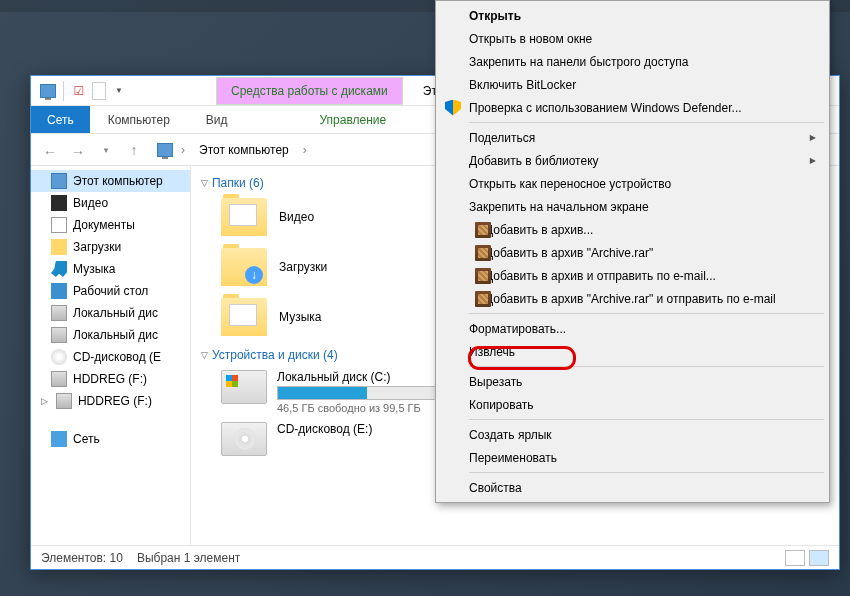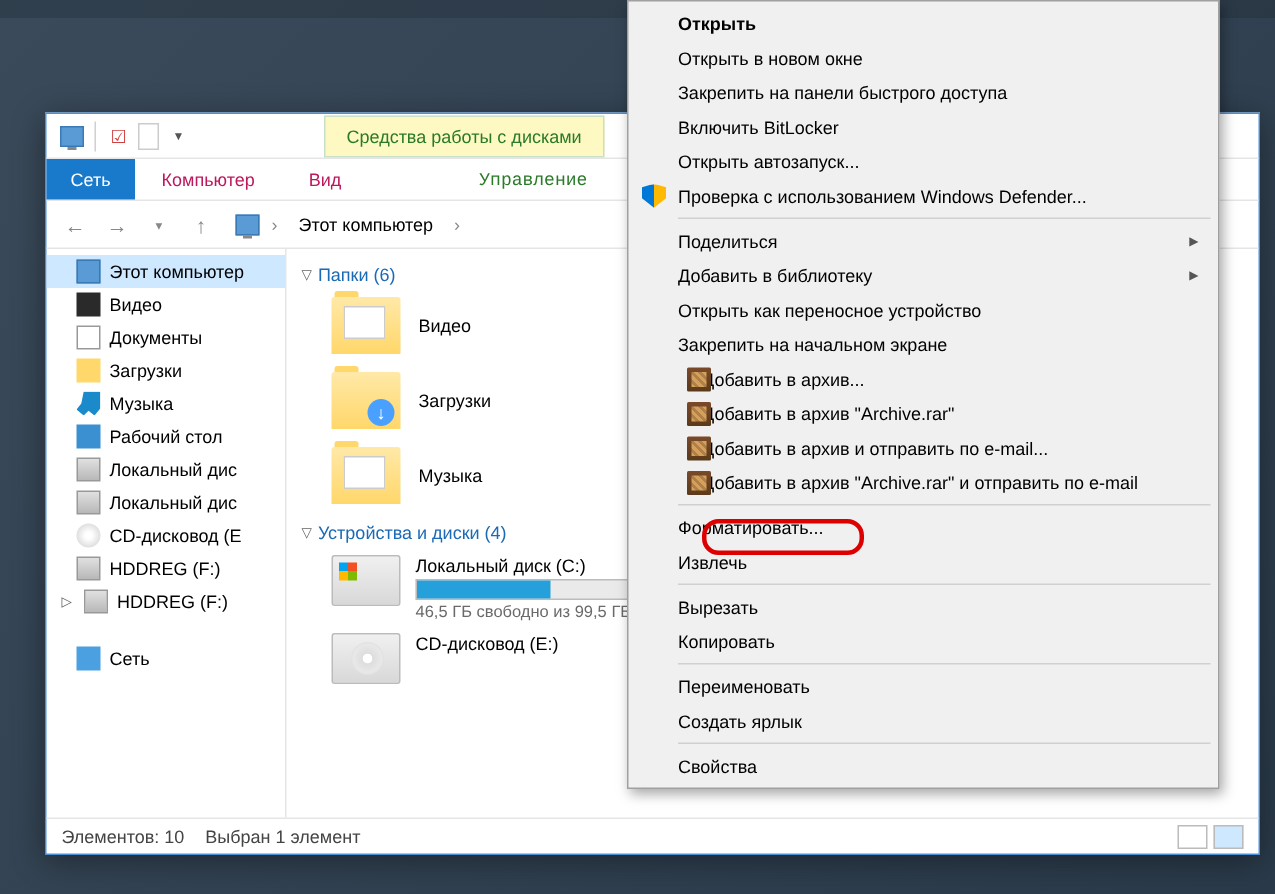--- a/index.html
+++ b/index.html
@@ -2,26 +2,26 @@
 <html><head>
 <meta charset="utf-8">
 <style>
 * { margin:0; padding:0; box-sizing:border-box; font-family:"Segoe UI",Tahoma,sans-serif; font-size:12px; }
 body { width:850px; height:596px; background:linear-gradient(135deg,#3a4a5a 0%,#2a3a4a 100%); position:relative; overflow:hidden; }
 .window { position:absolute; left:30px; top:75px; width:810px; height:495px; background:#fff; border:1px solid #4a90d9; box-shadow:0 4px 20px rgba(0,0,0,0.4); }
 .titlebar { height:30px; display:flex; align-items:center; border-bottom:1px solid #e5e5e5; }
 .qat { display:flex; gap:2px; padding:3px 6px; align-items:center; }
 .qat-icon { width:22px; height:22px; display:flex; align-items:center; justify-content:center; }
 .qat-sep { width:1px; height:20px; background:#d0d0d0; margin:0 2px; }
-.ribbon-ctx { margin-left:80px; padding:6px 14px; background:#fef9c3; color:#2a7a2a; border:1px solid #c8e0c8; }
+.ribbon-ctx { margin-left:80px; padding:6px 14px; background:#f0abfc; color:#2a7a2a; border:1px solid #c8e0c8; }
 .title-text { margin-left:20px; color:#000; }
 .menubar { height:28px; display:flex; align-items:stretch; border-bottom:1px solid #e5e5e5; }
 .menu-file { background:#1979ca; color:#fff; padding:6px 16px; display:flex; align-items:center; }
-.menu-item { padding:6px 18px; display:flex; align-items:center; color:#be185d; }
-.menu-item.green { color:#2a7a2a;font-family:Liberation Mono, monospace; }
+.menu-item { padding:6px 18px; display:flex; align-items:center; color:#404040; }
+.menu-item.green { color:#2a7a2a; }
 .addrbar { height:32px; display:flex; align-items:center; padding:0 8px; gap:6px; border-bottom:1px solid #e5e5e5; }
 .nav-arrow { width:22px; height:22px; border-radius:50%; display:flex; align-items:center; justify-content:center; color:#888; font-size:14px; }
 .pc-icon-sm { width:16px; height:14px; background:#5b9bd5; border:1px solid #3a7ab5; position:relative; }
 .pc-icon-sm::after { content:""; position:absolute; bottom:-3px; left:4px; width:6px; height:2px; background:#888; }
 .crumb { padding:3px 6px; }
 .crumb-sep { color:#888; padding:0 2px; }
 .body { display:flex; height:calc(100% - 30px - 28px - 32px - 24px); }
 .sidebar { width:160px; border-right:1px solid #e5e5e5; padding:4px 0; overflow:hidden; }
 .side-item { display:flex; align-items:center; gap:6px; padding:3px 4px 3px 20px; white-space:nowrap; }
 .side-item.sel { background:#cde8ff; }
@@ -40,21 +40,21 @@
 .drive-icon { width:46px; height:34px; background:linear-gradient(#f0f0f0,#d8d8d8); border:1px solid #bbb; border-radius:2px; position:relative; }
 .drive-icon.win::after { content:""; position:absolute; left:4px; top:4px; width:12px; height:12px; background:conic-gradient(#f25022 0 90deg,#7fba00 90deg 180deg,#ffb900 180deg 270deg,#00a4ef 270deg 360deg); }
 .drive-icon.cd::before { content:""; position:absolute; left:12px; top:5px; width:22px; height:22px; border-radius:50%; background:radial-gradient(circle,#fff 20%,#ddd 22%,#e8e8e8 60%,#ccc 100%); }
 .drive-info { flex:1; }
 .drive-bar { width:170px; height:14px; border:1px solid #bcbcbc; margin:2px 0; background:#eaeaea; }
 .drive-fill { height:100%; background:#26a0da; }
 .drive-sub { color:#6a6a6a; font-size:11px; }
 .statusbar { height:24px; border-top:1px solid #e5e5e5; display:flex; align-items:center; padding:0 10px; gap:14px; color:#444; }
 .status-right { margin-left:auto; display:flex; gap:4px; }
 .view-btn { width:20px; height:16px; border:1px solid #bbb; }
-.ctxmenu { position:absolute; left:418px; top:0; width:395px; background:#f0f0f0; border:1px solid #a0a0a0; box-shadow:2px 3px 8px rgba(0,0,0,0.35); padding:3px; }
+.ctxmenu { position:absolute; left:435px; top:0; width:395px; background:#f0f0f0; border:1px solid #a0a0a0; box-shadow:2px 3px 8px rgba(0,0,0,0.35); padding:3px; }
 .ctx-item { display:flex; align-items:center; height:23px; padding:0 10px 0 30px; position:relative; }
 .ctx-item.bold { font-weight:bold; }
 .ctx-item.arrow::after { content:"▶"; position:absolute; right:10px; font-size:8px; color:#555; }
 .ctx-sep { height:1px; background:#d0d0d0; margin:3px 2px 3px 30px; }
 .ctx-icon { position:absolute; left:6px; width:16px; height:16px; }
 .shield { background:linear-gradient(90deg,#0078d7 50%,#ffb900 50%); clip-path:polygon(50% 0,100% 15%,100% 60%,50% 100%,0 60%,0 15%); }
 .rar { background:linear-gradient(#7a4a2a,#5a3a1a); border-radius:1px; position:relative; }
 .rar::after { content:""; position:absolute; left:3px; top:3px; width:10px; height:10px; background:repeating-linear-gradient(45deg,#d4a05a 0 2px,#b0804a 2px 4px); }
 .highlight { position:absolute; left:468px; top:346px; width:108px; height:24px; border:3px solid #d00; border-radius:11px; pointer-events:none; z-index:10; }
 .taskbar-blur { position:absolute; top:0; left:0; right:0; height:12px; background:rgba(30,40,50,0.3); }
@@ -233,23 +233,20 @@
     <div class="ctx-item">
       <span>Открыть в новом окне</span>
     </div>
     <div class="ctx-item">
       <span>Закрепить на панели быстрого доступа</span>
     </div>
     <div class="ctx-item">
       <span>Включить BitLocker</span>
     </div>
     <div class="ctx-item">
-      <span>Открыть автозапуск...</span>
-    </div>
-    <div class="ctx-item">
       <div class="ctx-icon shield"></div>
       <span>Проверка с использованием Windows Defender...</span>
     </div>
     <div class="ctx-sep"></div>
     <div class="ctx-item arrow">
       <span>Поделиться</span>
     </div>
     <div class="ctx-item arrow">
       <span>Добавить в библиотеку</span>
     </div>
@@ -284,23 +281,23 @@
     </div>
     <div class="ctx-sep"></div>
     <div class="ctx-item">
       <span>Вырезать</span>
     </div>
     <div class="ctx-item">
       <span>Копировать</span>
     </div>
     <div class="ctx-sep"></div>
     <div class="ctx-item">
+      <span>Создать ярлык</span>
+    </div>
+    <div class="ctx-item">
       <span>Переименовать</span>
     </div>
-    <div class="ctx-item">
-      <span>Создать ярлык</span>
-    </div>
     <div class="ctx-sep"></div>
     <div class="ctx-item">
       <span>Свойства</span>
     </div>
   </div>
 <div class="highlight"></div>
 
 </body></html>

